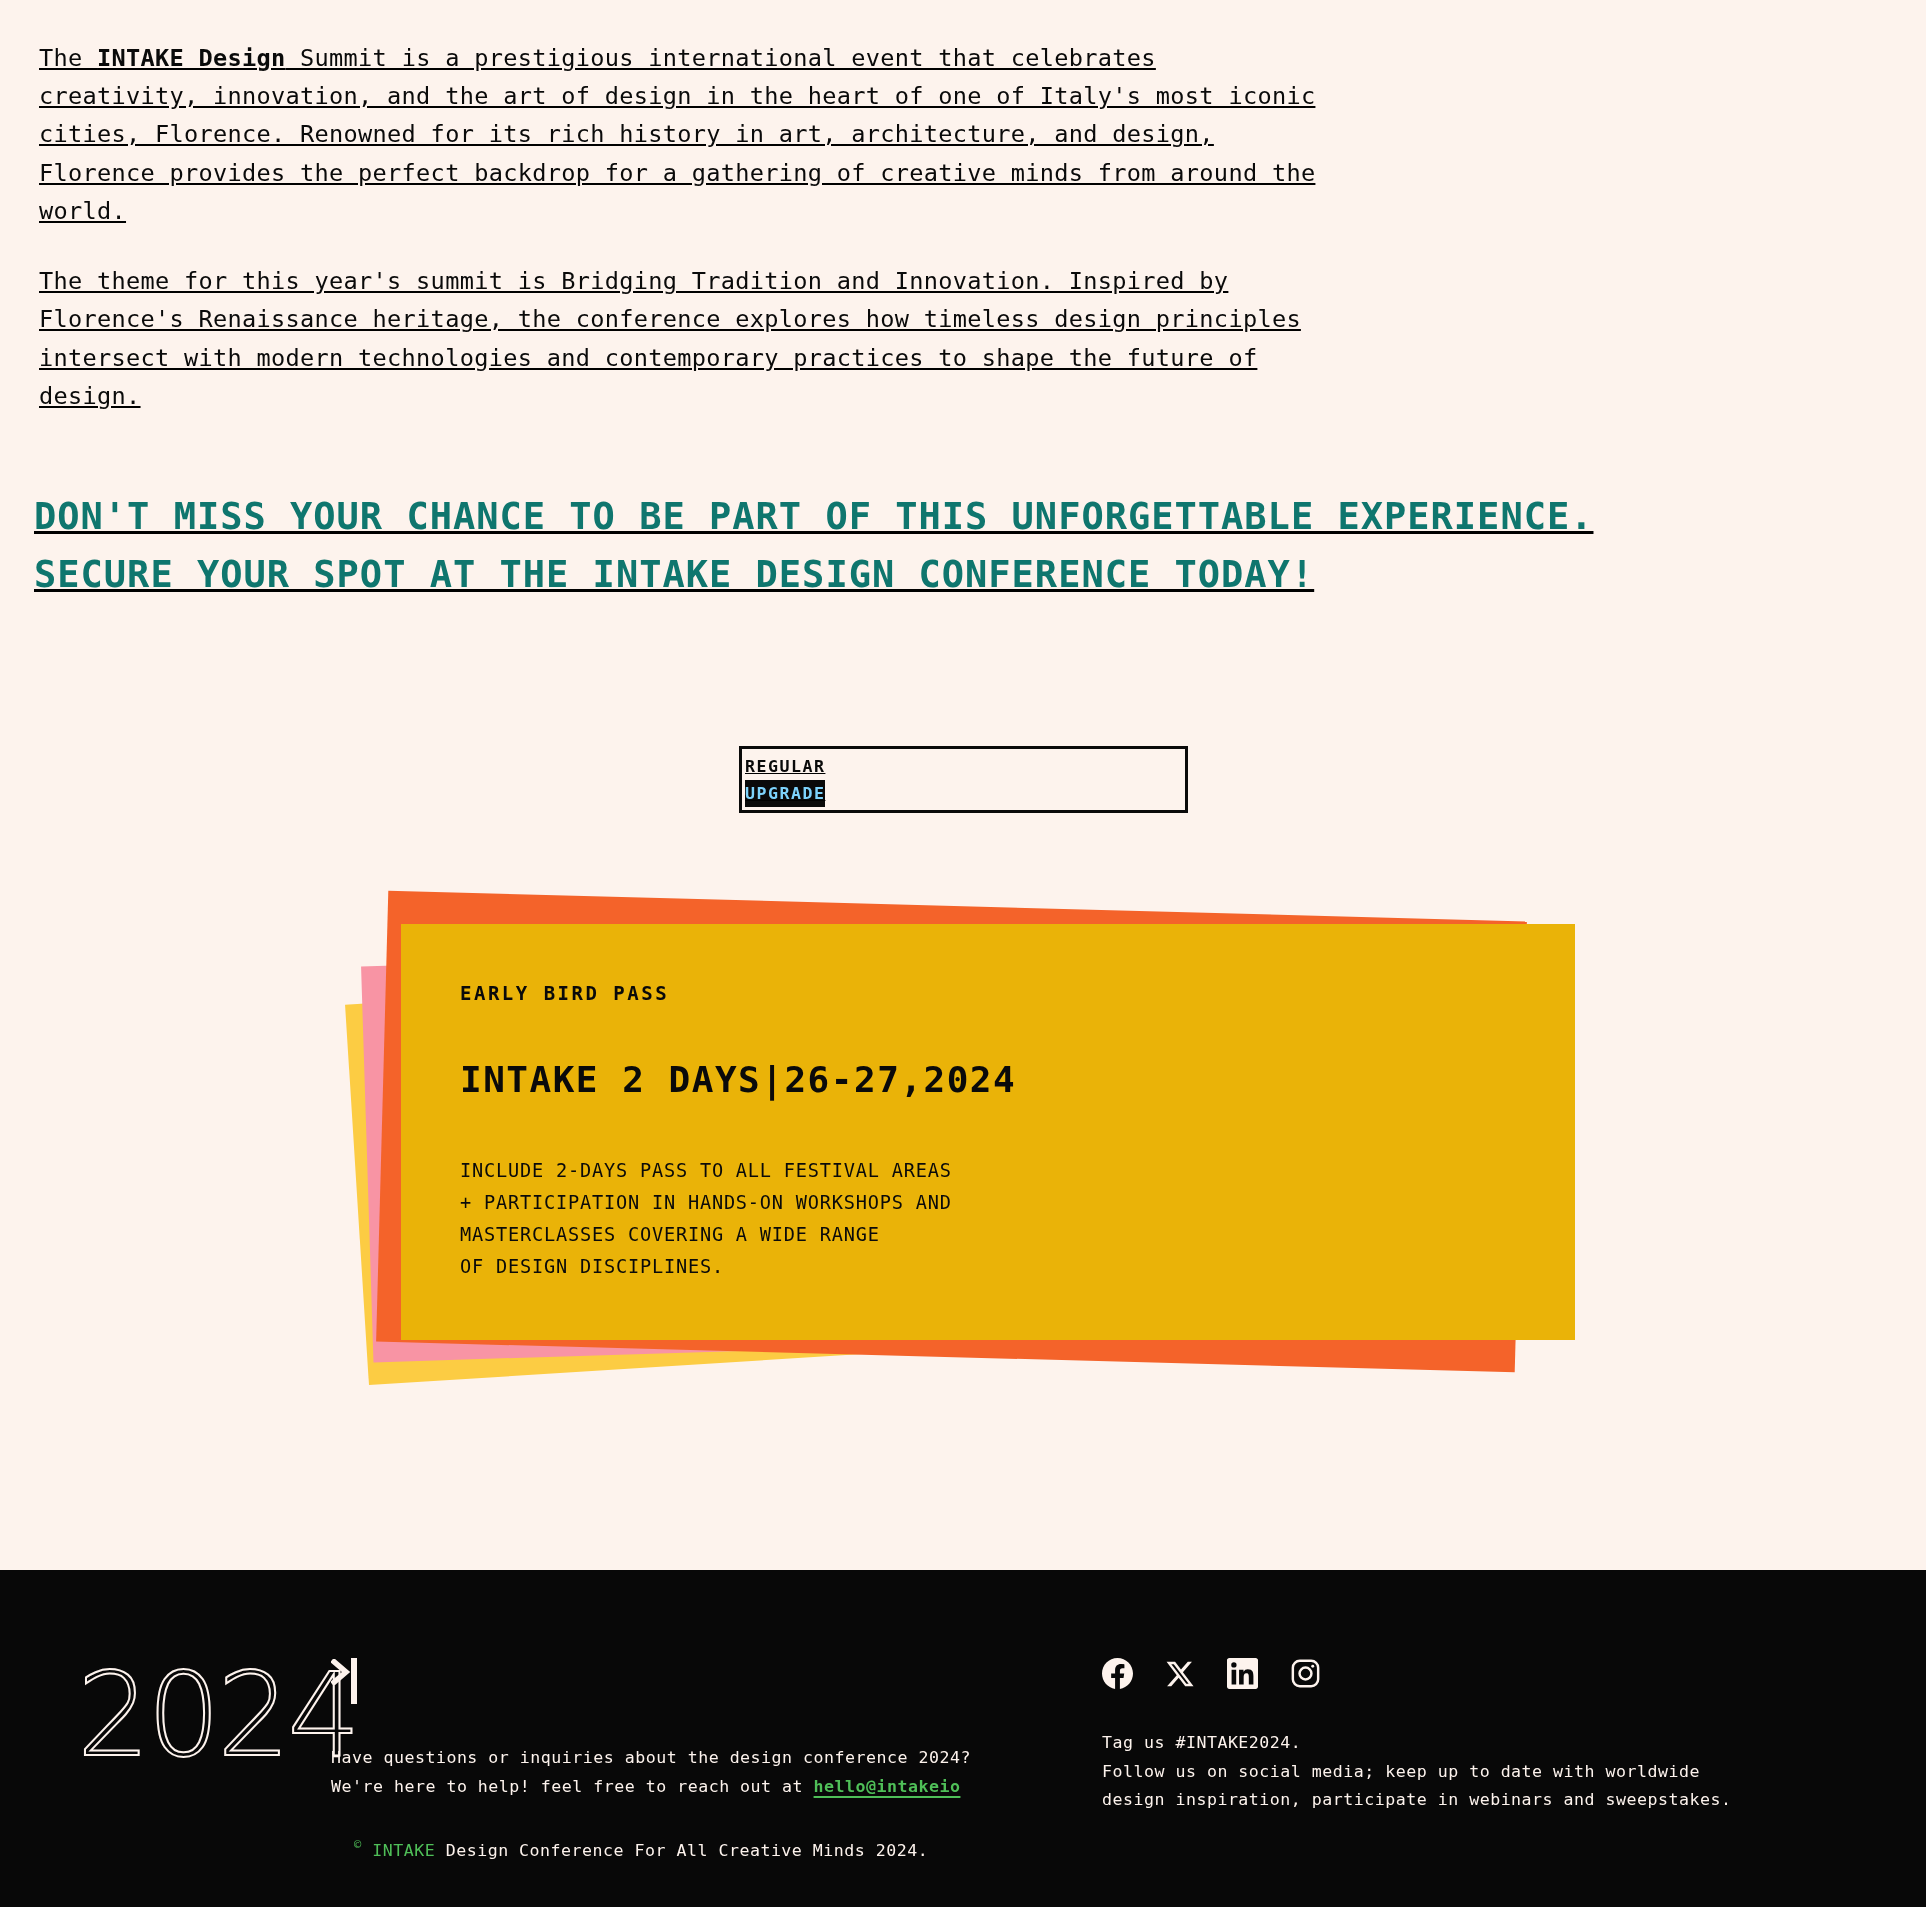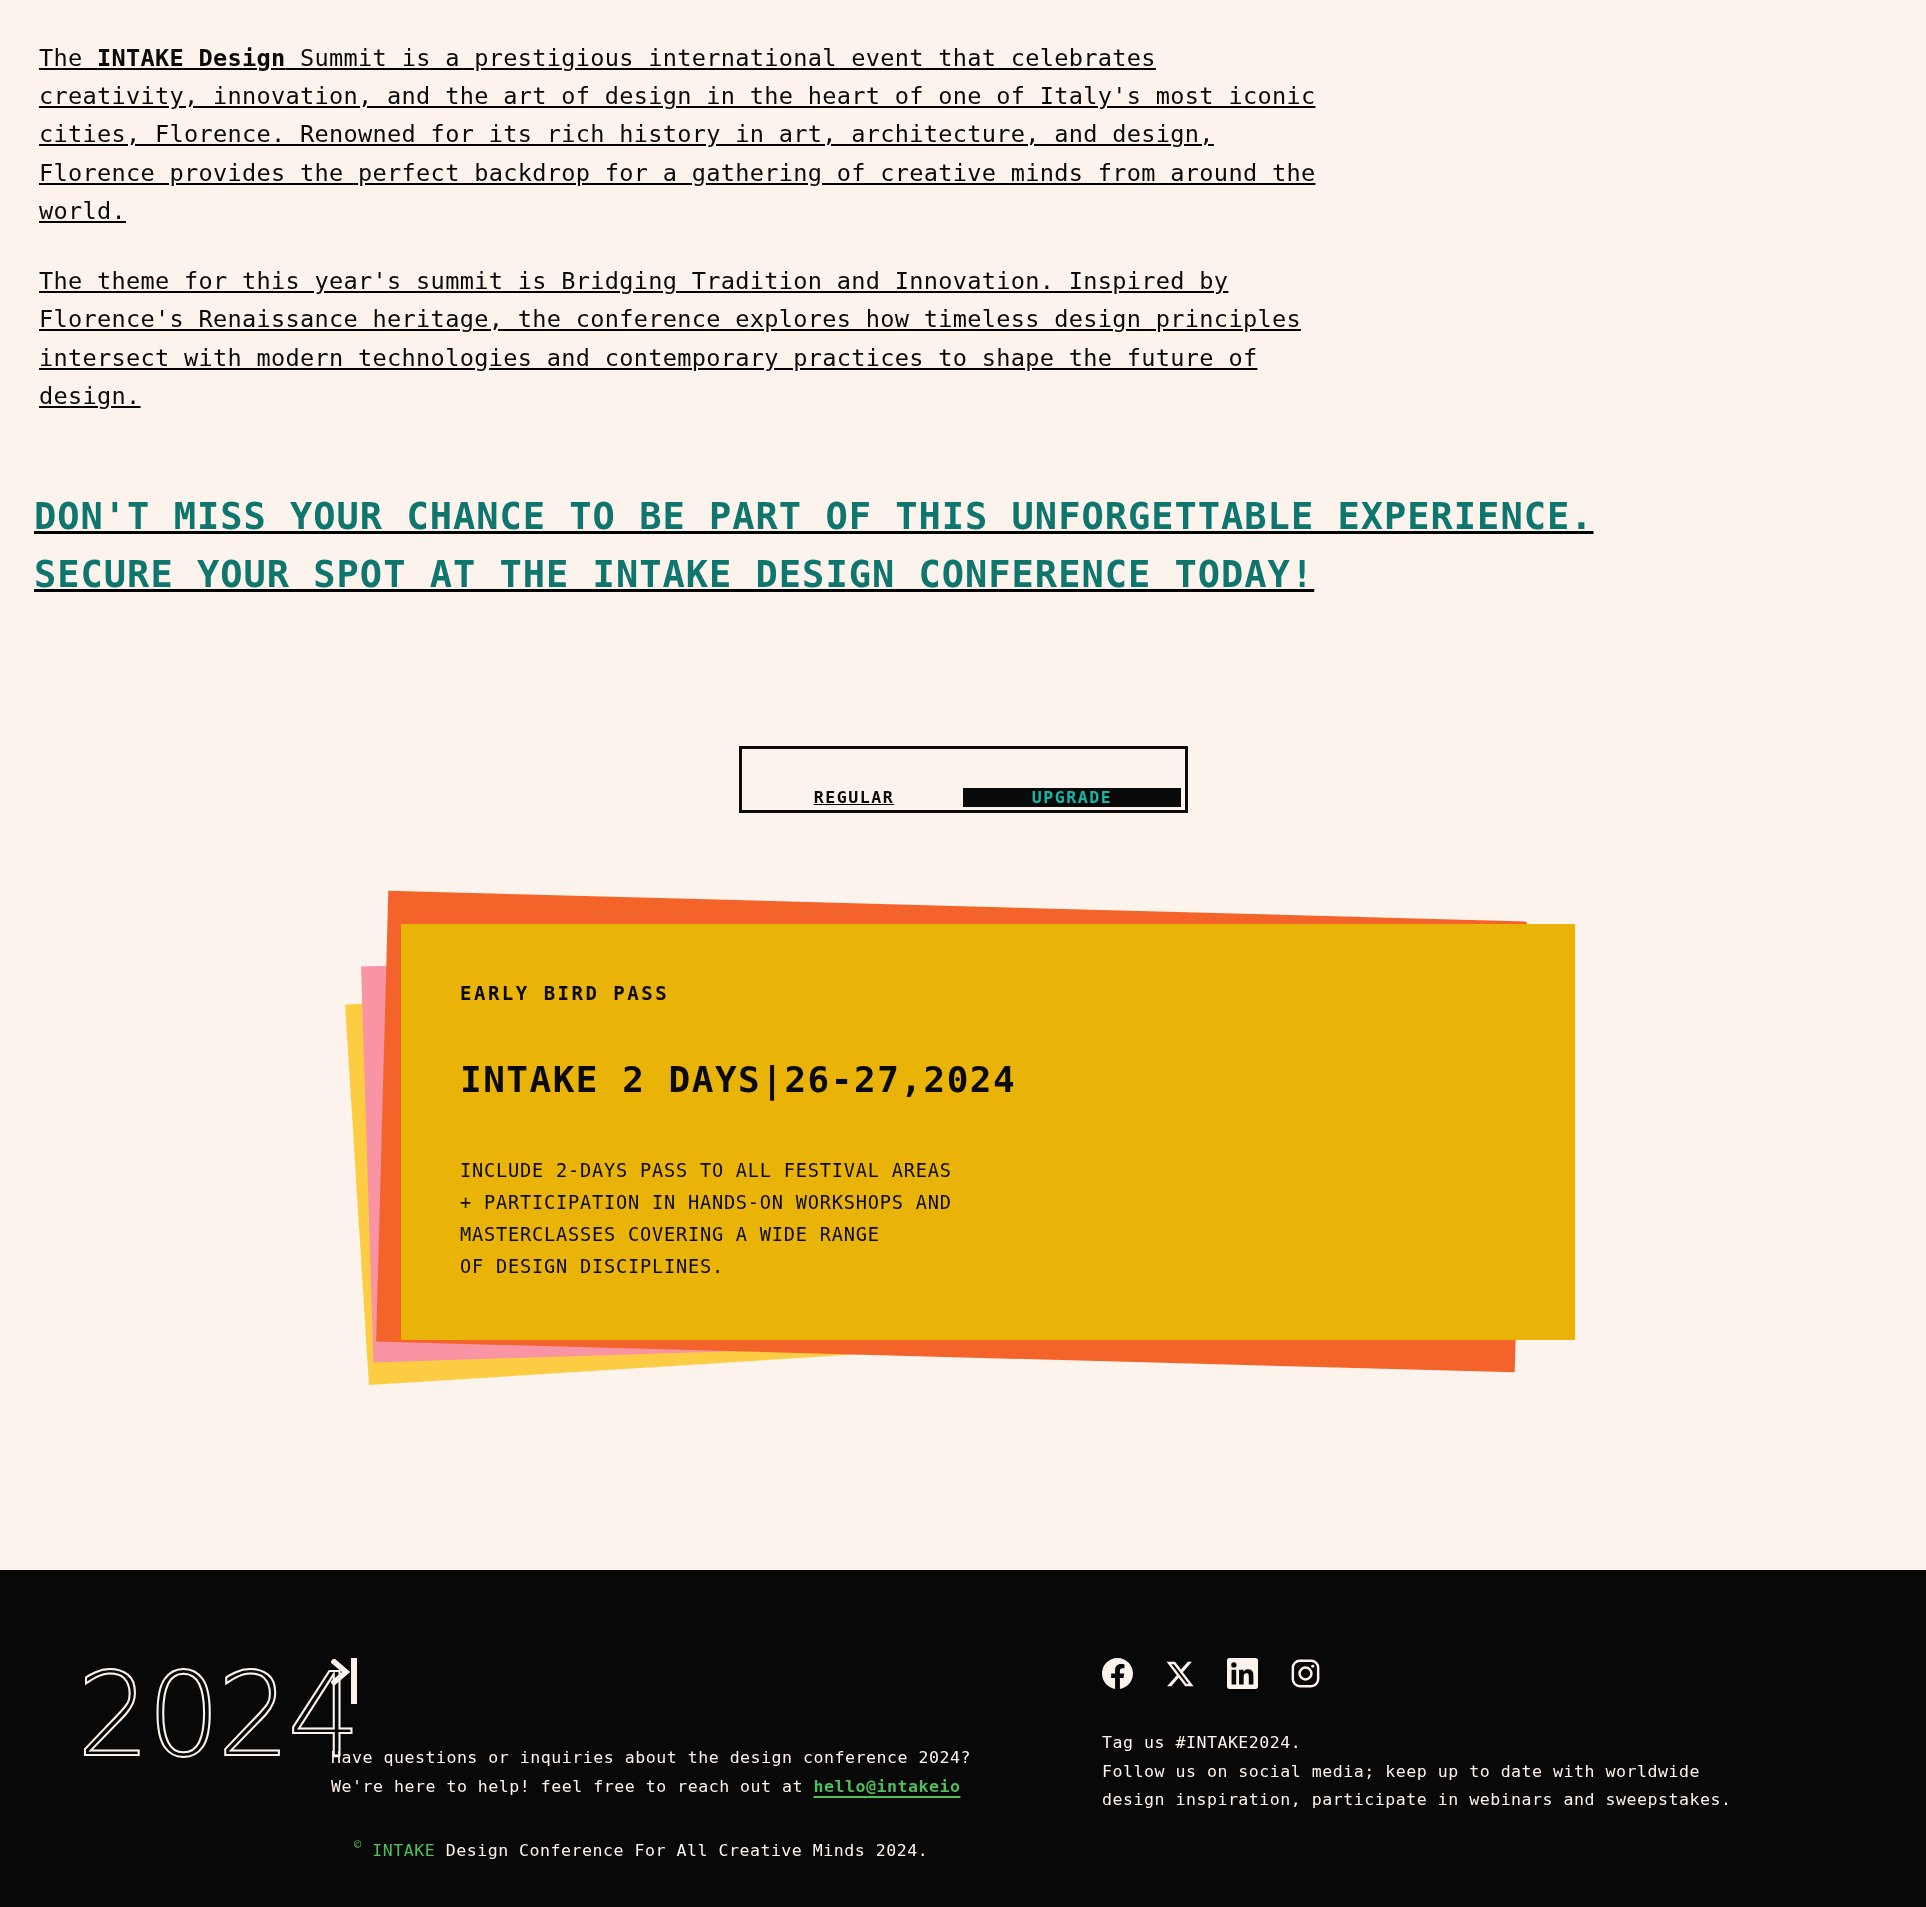--- a/index.html
+++ b/index.html
@@ -36,31 +36,32 @@
 
   
   .toggle-wrap{
     display:flex;justify-content:center;align-items:center;
     margin-top:143px;
   }
   .toggle{
     width:449px;height:67px;
     border:3.5px solid #0A0A0A;
     background:#FDF3ED;
-    display:flex;align-items:flex-end;
+    display:flex;align-items:flex-start;
     padding:3.5px;
+    flex-direction:column;
   }
   .toggle-btn{
     flex:1;display:flex;align-items:center;justify-content:center;
     font-size:16.6px;font-weight:bold;letter-spacing:1.5px;
     color:#0A0A0A;background:transparent;border:0;
     font-family:"DejaVu Sans Mono","Liberation Mono",monospace;
     cursor:pointer;
   }
-  .toggle-btn.active{background:#0A0A0A;color:#14b8a6;}
+  .toggle-btn.active{background:#0A0A0A;color:#7dd3fc;}
 
   
   .stack{
     position:relative;
     width:1224px;
     height:547px;
     margin:80px auto 0 auto;
   }
   .layer{position:absolute;}
   .layer-yellow{

